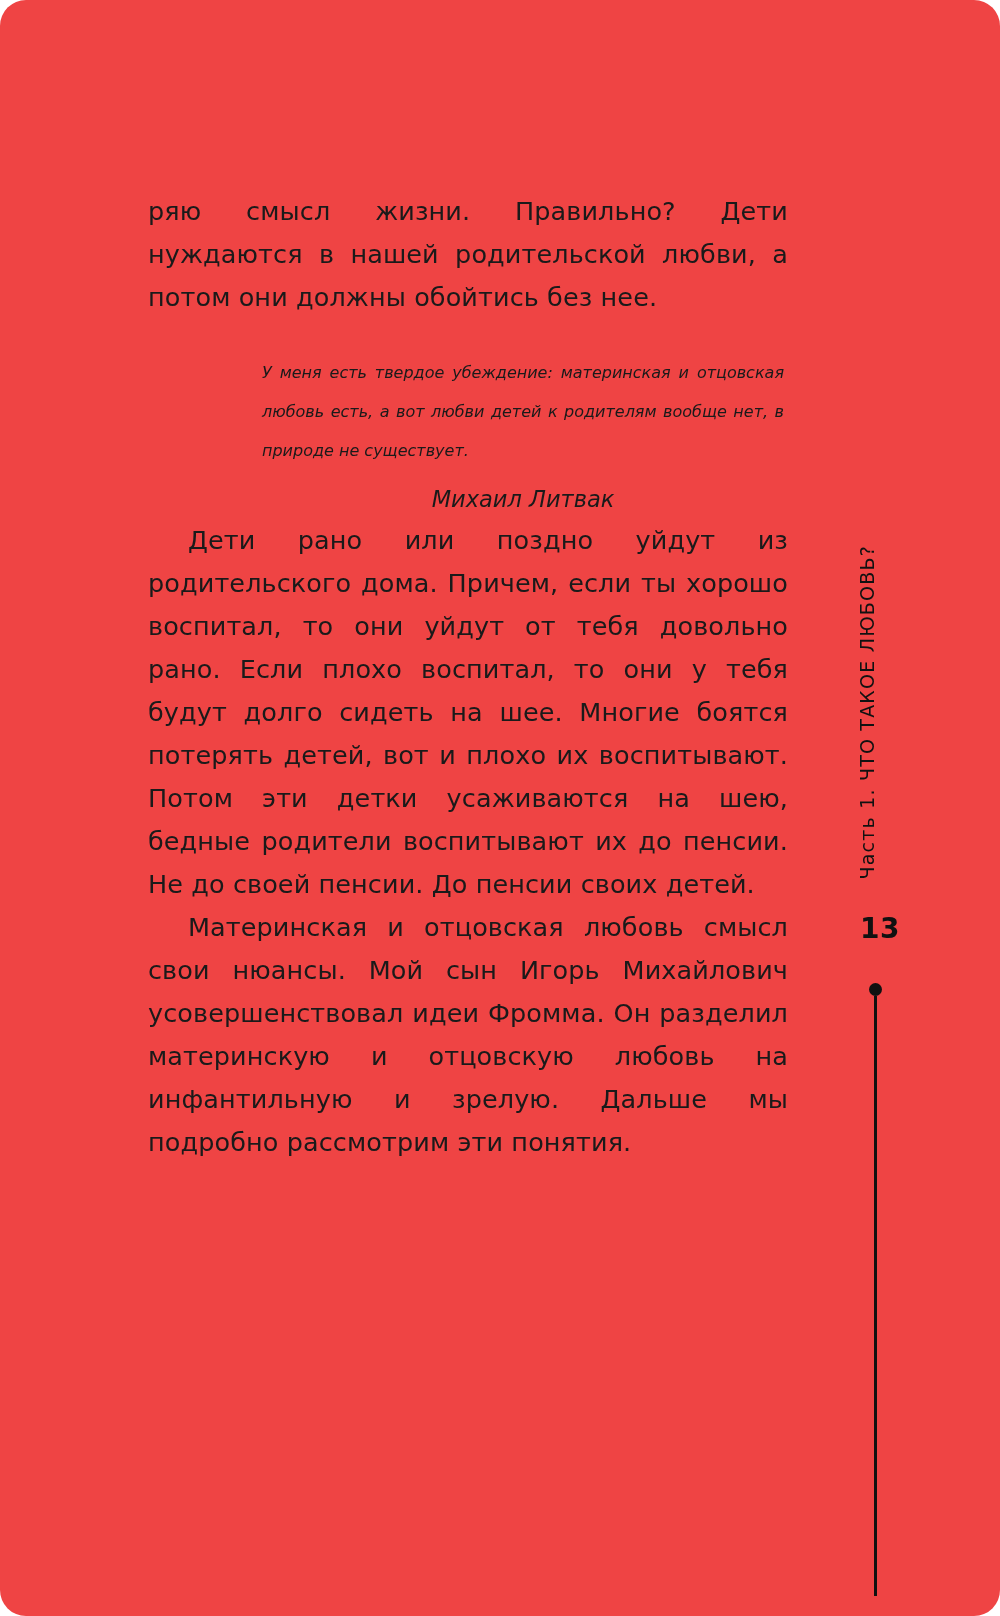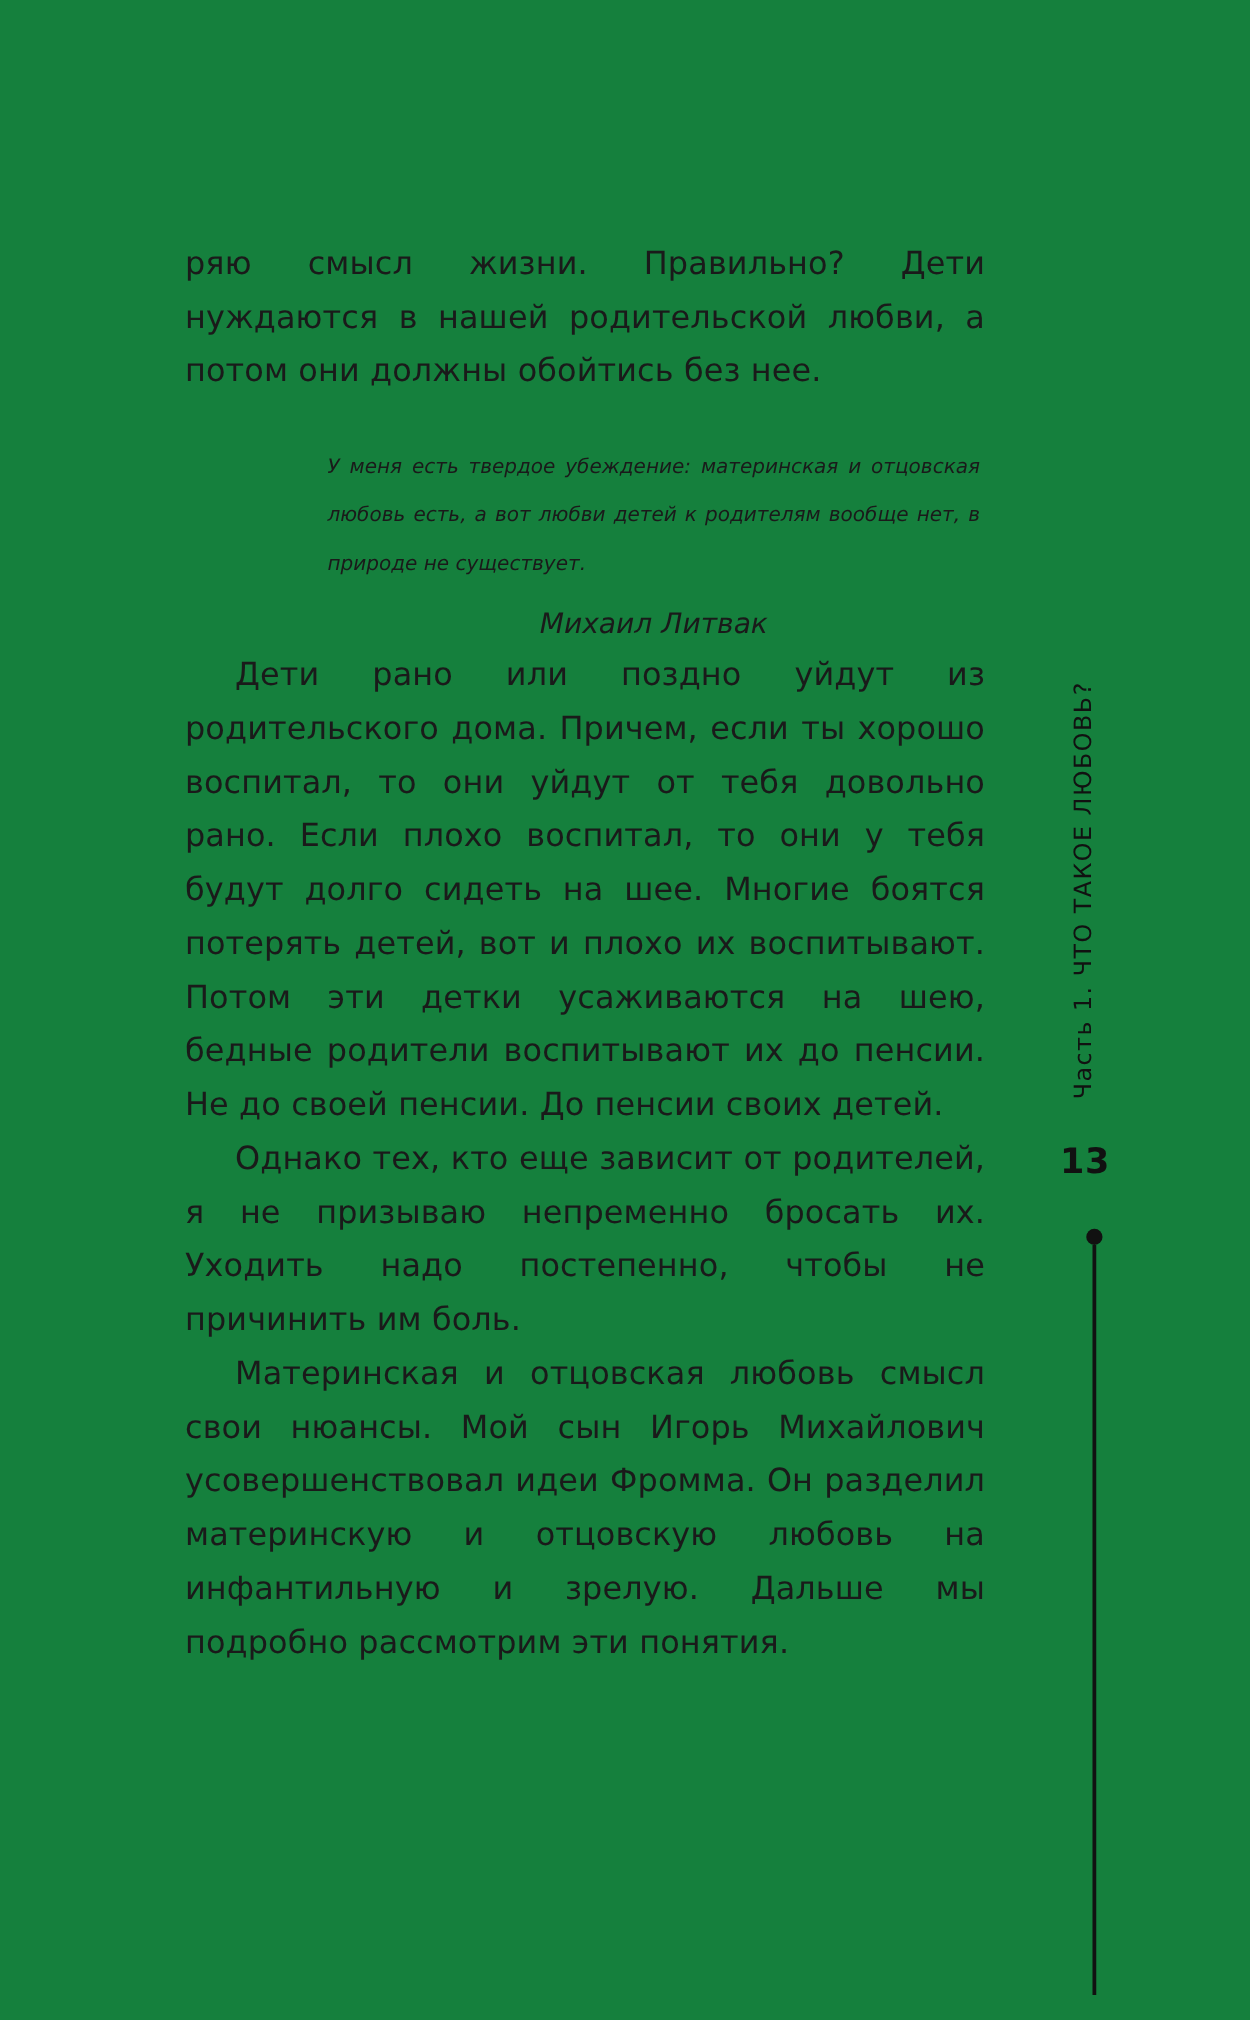--- a/index.html
+++ b/index.html
@@ -12,21 +12,22 @@
     height: 1616px;
     position: relative;
     font-family: "DejaVu Sans", sans-serif;
     color: #111111;
     overflow: hidden;
   }
 
   .page {
     position: absolute;
     inset: 0;
-    background: #15803d;
+    background: #ef4444;
+    border-radius: 26px;
   }
 
   .text-column {
     position: absolute;
     left: 148px;
     top: 190px;
     width: 640px;
   }
 
   .para {
@@ -95,21 +96,21 @@
     transform: rotate(180deg);
     font-size: 19px;
     letter-spacing: 1.2px;
     color: #111111;
     white-space: nowrap;
     font-family: "DejaVu Sans", sans-serif;
   }
 
   .folio {
     position: absolute;
-    right: 112px;
+    right: 100px;
     top: 912px;
     font-size: 28px;
     font-weight: bold;
     color: #111111;
     letter-spacing: 0.5px;
   }
 
   .rail-dot {
     position: absolute;
     right: 118px;
@@ -138,21 +139,20 @@
 
     <p class="para first">ряю смысл жизни. Правильно? Дети нуждаются в нашей родительской любви, а потом они должны обойтись без нее.</p>
 
     <div class="quote-block">
       <p class="quote-text">У меня есть твердое убеждение: материнская и отцовская любовь есть, а вот любви детей к родителям вообще нет, в природе не существует.</p>
       <p class="quote-attrib">Михаил Литвак</p>
     </div>
 
     <div class="body-block">
       <p class="para indent">Дети рано или поздно уйдут из родительского дома. Причем, если ты хорошо воспитал, то они уйдут от тебя довольно рано. Если плохо воспитал, то они у тебя будут долго сидеть на шее. Многие боятся потерять детей, вот и плохо их воспитывают. Потом эти детки усаживаются на шею, бедные родители воспитывают их до пенсии. Не до своей пенсии. До пенсии своих детей.</p>
-      <p class="para indent">Однако тех, кто еще зависит от родителей, я не призываю непременно бросать их. Уходить надо постепенно, чтобы не причинить им боль.</p>
       <p class="para indent">Материнская и отцовская любовь смысл свои нюансы. Мой сын Игорь Михайлович усовершенствовал идеи Фромма. Он разделил материнскую и отцовскую любовь на инфантильную и зрелую. Дальше мы подробно рассмотрим эти понятия.</p>
     </div>
 
   </div>
 
   <div class="margin-rail">
     <div class="running-head">Часть 1. ЧТО ТАКОЕ ЛЮБОВЬ?</div>
     <div class="folio">13</div>
     <div class="rail-dot"></div>
     <div class="rail-line"></div>

